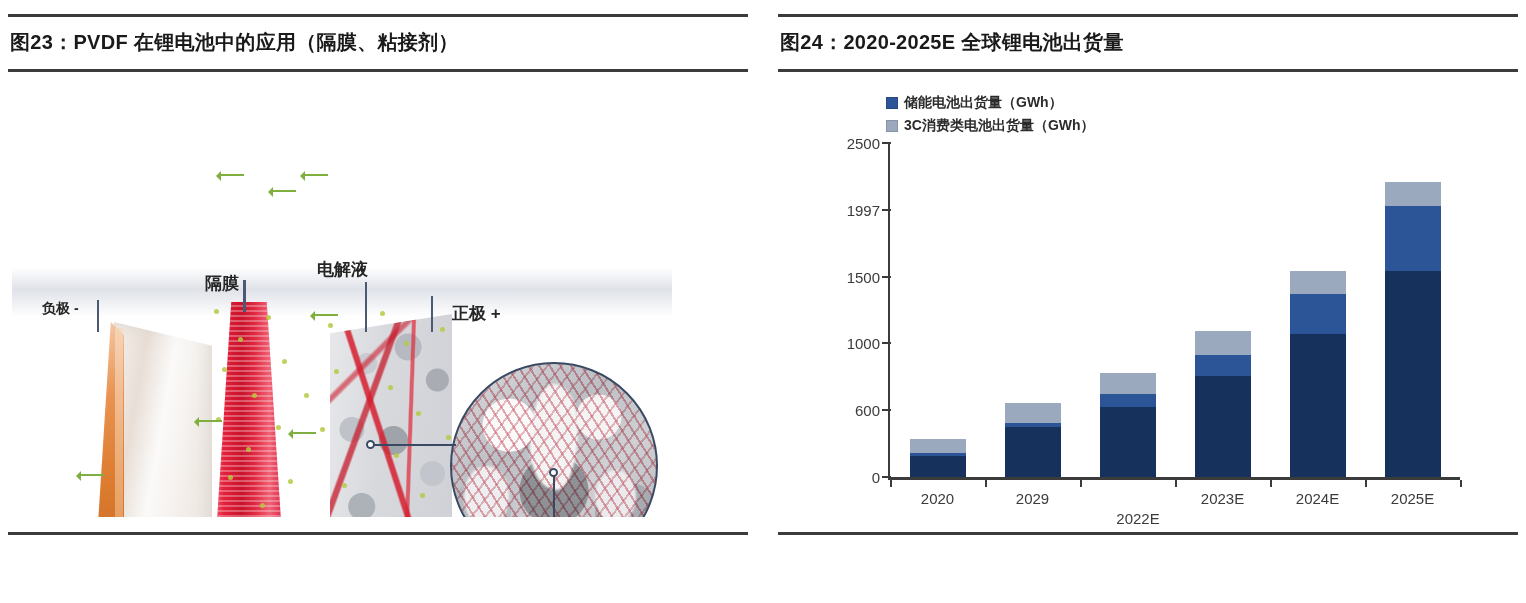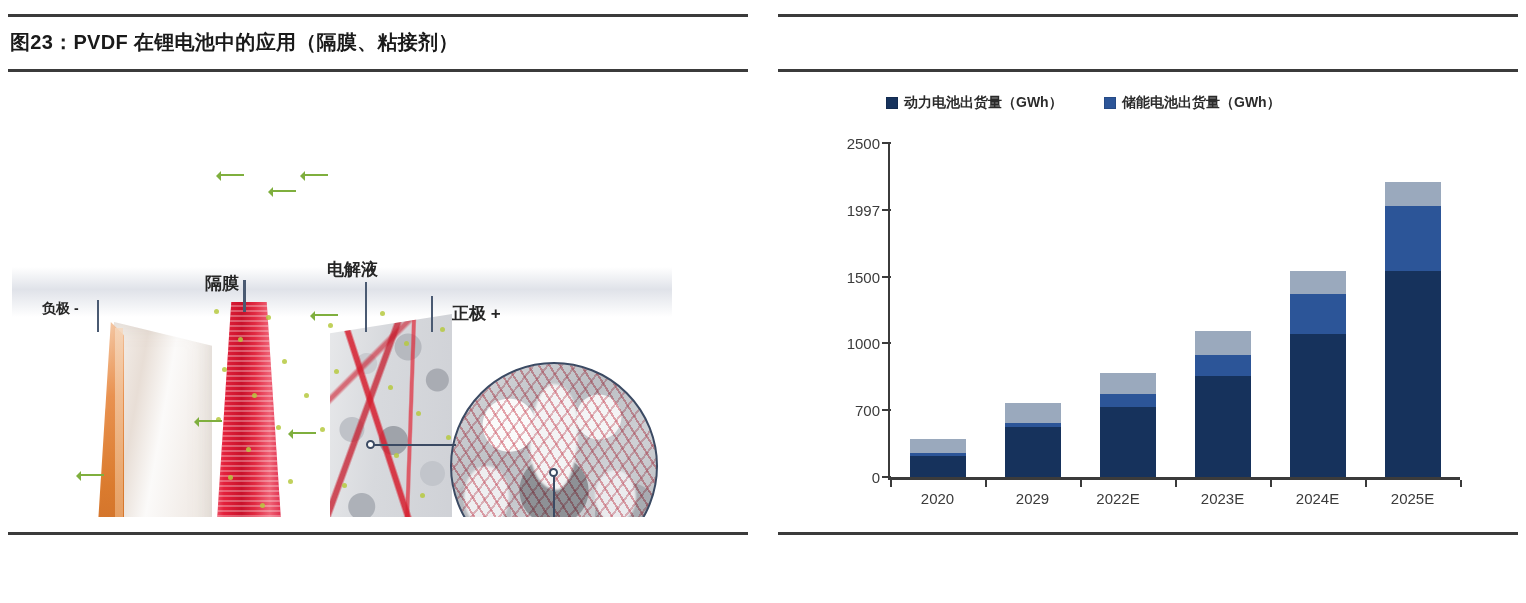--- a/index.html
+++ b/index.html
@@ -45,21 +45,21 @@
   .diagram .wash {
     position:absolute; left:0; top:135px; width:660px; height:50px;
     background:linear-gradient(180deg, rgba(205,210,220,0) 0%, rgba(198,203,215,.55) 45%, rgba(205,210,220,0) 100%);
   }
   .lbl {
     position:absolute; font-weight:bold; color:#262626; white-space:nowrap;
     font-family:"Liberation Sans","DejaVu Sans",sans-serif;
   }
   .lbl-anode  { left:30px;  top:168px; font-size:14px; }
   .lbl-sep    { left:193px; top:140px; font-size:17px; }
-  .lbl-elec   { left:305px; top:126px; font-size:17px;margin-left:10px; }
+  .lbl-elec   { left:305px; top:126px; font-size:17px; }
   .lbl-cath   { left:440px; top:170px; font-size:17px; }
 
   .leader { position:absolute; background:#4a5a72; }
   .leader-anode { left:85px;  top:168px; width:2px; height:32px; }
   .leader-elec  { left:353px; top:150px; width:2px; height:50px; }
   .leader-cath  { left:419px; top:164px; width:2px; height:36px; }
 
   
   .anode {
     position:absolute; left:82px; top:190px; width:118px; height:265px;
@@ -317,41 +317,44 @@
     </div>
 
   </div>
 
   <div class="panel panel-right">
 
     <div class="rule-top"></div>
     <div class="rule-mid"></div>
     <div class="rule-bottom"></div>
 
+    <div class="fig-title">图24：2020-2025E 全球锂电池出货量</div>
 
     <div class="chart">
 
       <div class="legend">
         <div class="legend-row legend-row-1">
           <div class="legend-item">
-            <span class="swatch" style="background: rgb(22, 50, 92);"></span>
-            <span class="ltxt">动力电池出货量（GWh）</span>
-          </div>
-          <div class="legend-item">
             <span class="swatch" style="background: rgb(44, 85, 152);"></span>
             <span class="ltxt">储能电池出货量（GWh）</span>
+          </div>
+        </div>
+        <div class="legend-row legend-row-2">
+          <div class="legend-item">
+            <span class="swatch" style="background: rgb(154, 169, 189);"></span>
+            <span class="ltxt">3C消费类电池出货量（GWh）</span>
           </div>
         </div>
       </div>
 
       <div class="axis-y"></div>
       <div class="axis-x"></div>
       <div class="ylabels">
           <div class="yl" style="top: 397px;">0</div>
-          <div class="yl" style="top: 330.2px;">700</div>
+          <div class="yl" style="top: 330.2px;">600</div>
           <div class="yl" style="top: 263.4px;">1000</div>
           <div class="yl" style="top: 196.6px;">1500</div>
           <div class="yl" style="top: 129.8px;">1997</div>
           <div class="yl" style="top: 63px;">2500</div>
         </div>
       <div id="yticks-host">
           <div class="ytick" style="top: 396px;"></div>
           <div class="ytick" style="top: 329.2px;"></div>
           <div class="ytick" style="top: 262.4px;"></div>
           <div class="ytick" style="top: 195.6px;"></div>
@@ -397,21 +400,21 @@
           <div class="xtick" style="left: 95px;"></div>
           <div class="xtick" style="left: 190px;"></div>
           <div class="xtick" style="left: 285px;"></div>
           <div class="xtick" style="left: 380px;"></div>
           <div class="xtick" style="left: 475px;"></div>
           <div class="xtick" style="left: 570px;"></div>
         </div>
       <div class="xlabels">
           <div class="xlabel" style="left: 47.5px;">2020</div>
           <div class="xlabel" style="left: 142.5px;">2029</div>
-          <div class="xlabel" style="left: 228px;">2022E</div>
+          <div class="xlabel" style="left: 248px; margin-top: 20px;">2022E</div>
           <div class="xlabel" style="left: 332.5px;">2023E</div>
           <div class="xlabel" style="left: 427.5px;">2024E</div>
           <div class="xlabel" style="left: 522.5px;">2025E</div>
         </div>
 
     </div>
 
   </div>
 
 </div>

